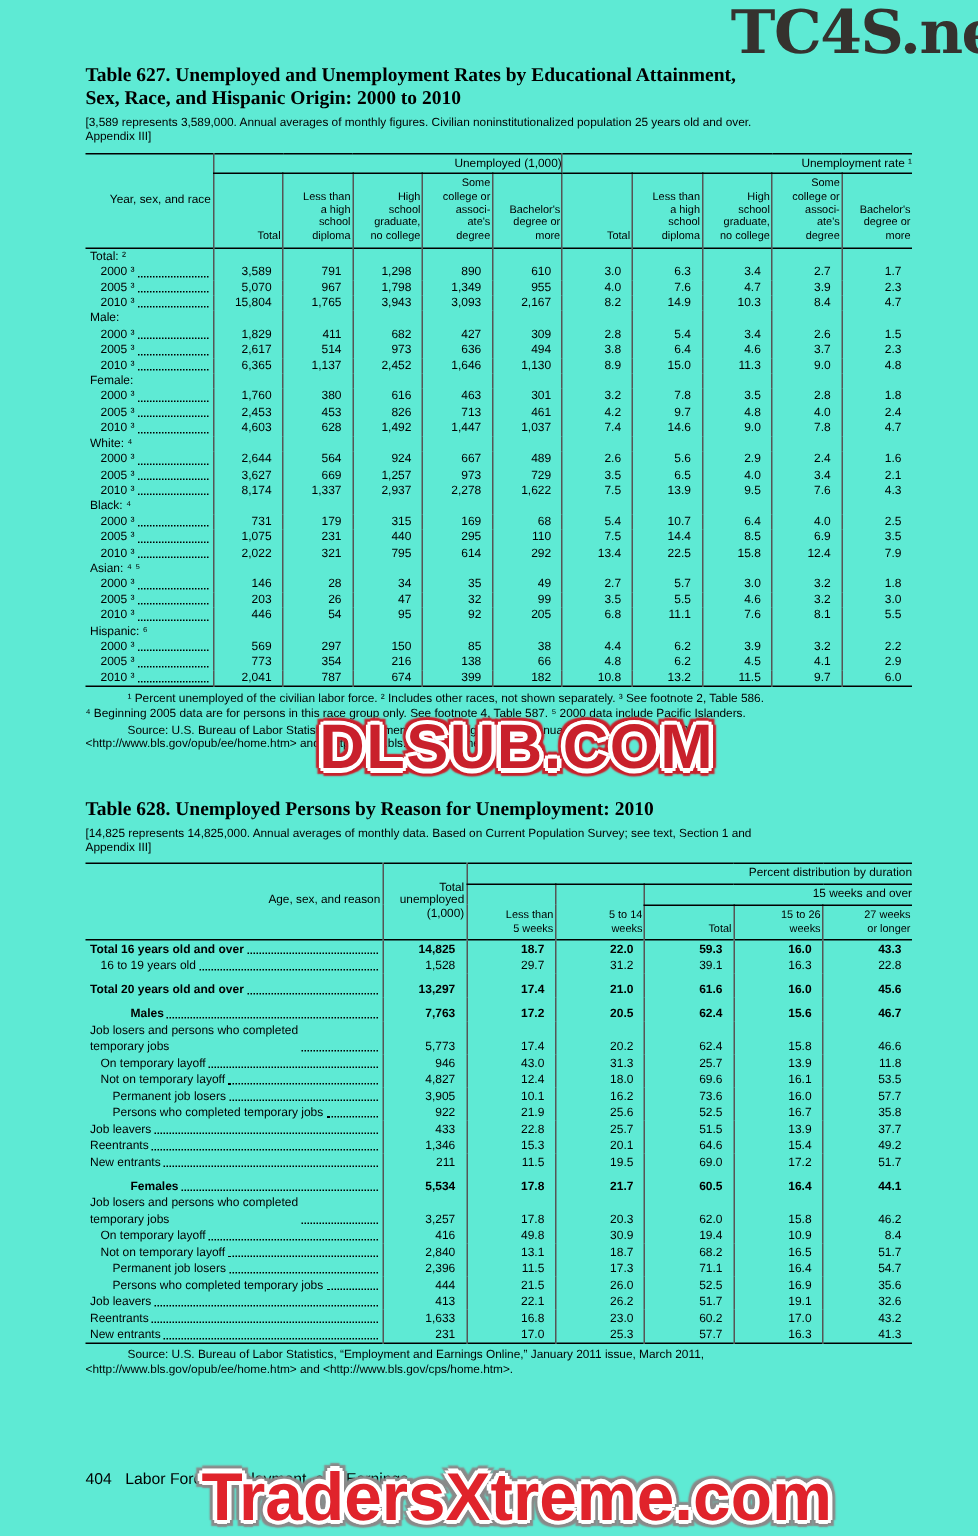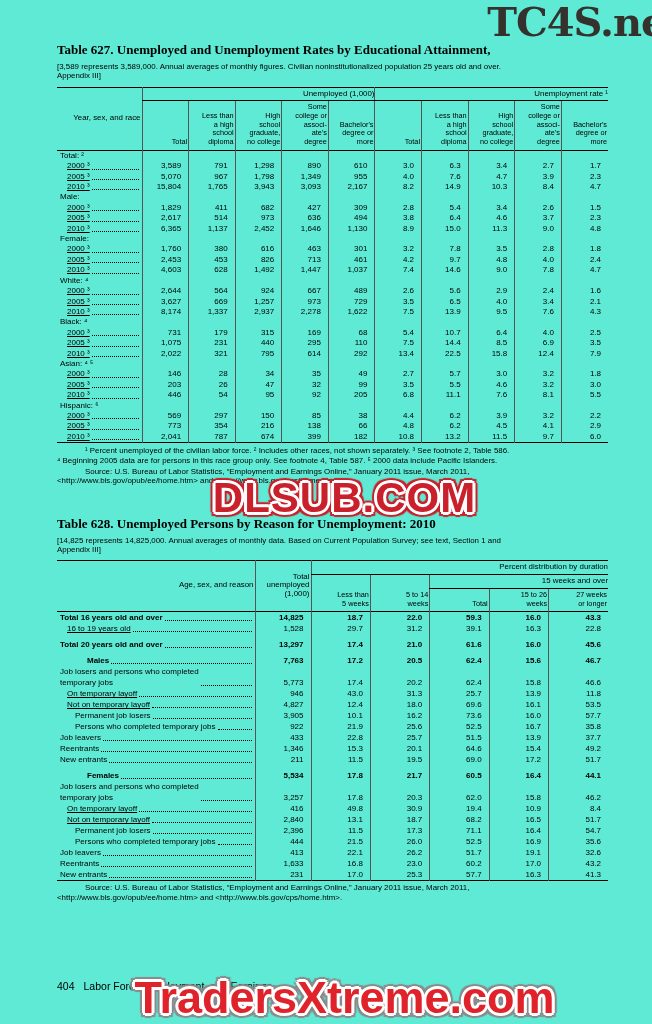--- a/index.html
+++ b/index.html
@@ -20,21 +20,21 @@
   .t th.grp{vertical-align:middle;border-bottom:1px solid #000;font-size:7.9px;padding:2px 0;}
   .t th.mid{vertical-align:middle;font-size:7.9px;margin-top:40px;}
   .t th,.t td{border-left:1px solid #555;}
   .t th.stubhead,.t td.stub{border-left:none;}
   .t tbody tr:first-child td{border-top:1px solid #000;}
 
   .t td{padding:0;font-size:8px;line-height:10.4px;vertical-align:bottom;}
   .t628 td{line-height:11px;}
   .t td.num{text-align:right;padding-right:7px;}
   .t td.stub{padding-left:3px;}
-  .t td.stub.ind1{padding-left:10px;text-decoration:underline;}
+  .t td.stub.ind1{padding-left:10px;}
   .t td.stub.ind2{padding-left:18px;}
   .t td.stub.ind3{padding-left:30px;}
   .t tr.gap td{padding-top:5px;}
   .t tr.bold td{font-weight:bold;}
 
   .leader{display:flex;align-items:flex-end;}
   .lbl{white-space:pre-line;}
   .dots{flex:1 1 auto;min-width:6px;border-bottom:1px dotted #000;margin:0 3px 2px 2px;}
 
   .fnotes,.src{font-size:7.9px;line-height:9.4px;}
@@ -63,20 +63,21 @@
                       -4px -4px 1px #8a8a8a,4px -4px 1px #8a8a8a,-4px 4px 1px #8a8a8a,4px 4px 1px #8a8a8a;}
 </style>
 </head>
 <body>
 
 <div class="page">
   <div class="content">
 
     <div class="t-title t627-title">
       <div>Table 627. Unemployed and Unemployment Rates by Educational Attainment,</div>
+      <div>Sex, Race, and Hispanic Origin: 2000 to 2010</div>
     </div>
 
     <div class="t-note">
       <div>[3,589 represents 3,589,000. Annual averages of monthly figures. Civilian noninstitutionalized population 25 years old and over.</div>
       <div>Appendix III]</div>
     </div>
 
     <table class="t t627">
       <colgroup>
         <col style="width:85px">

